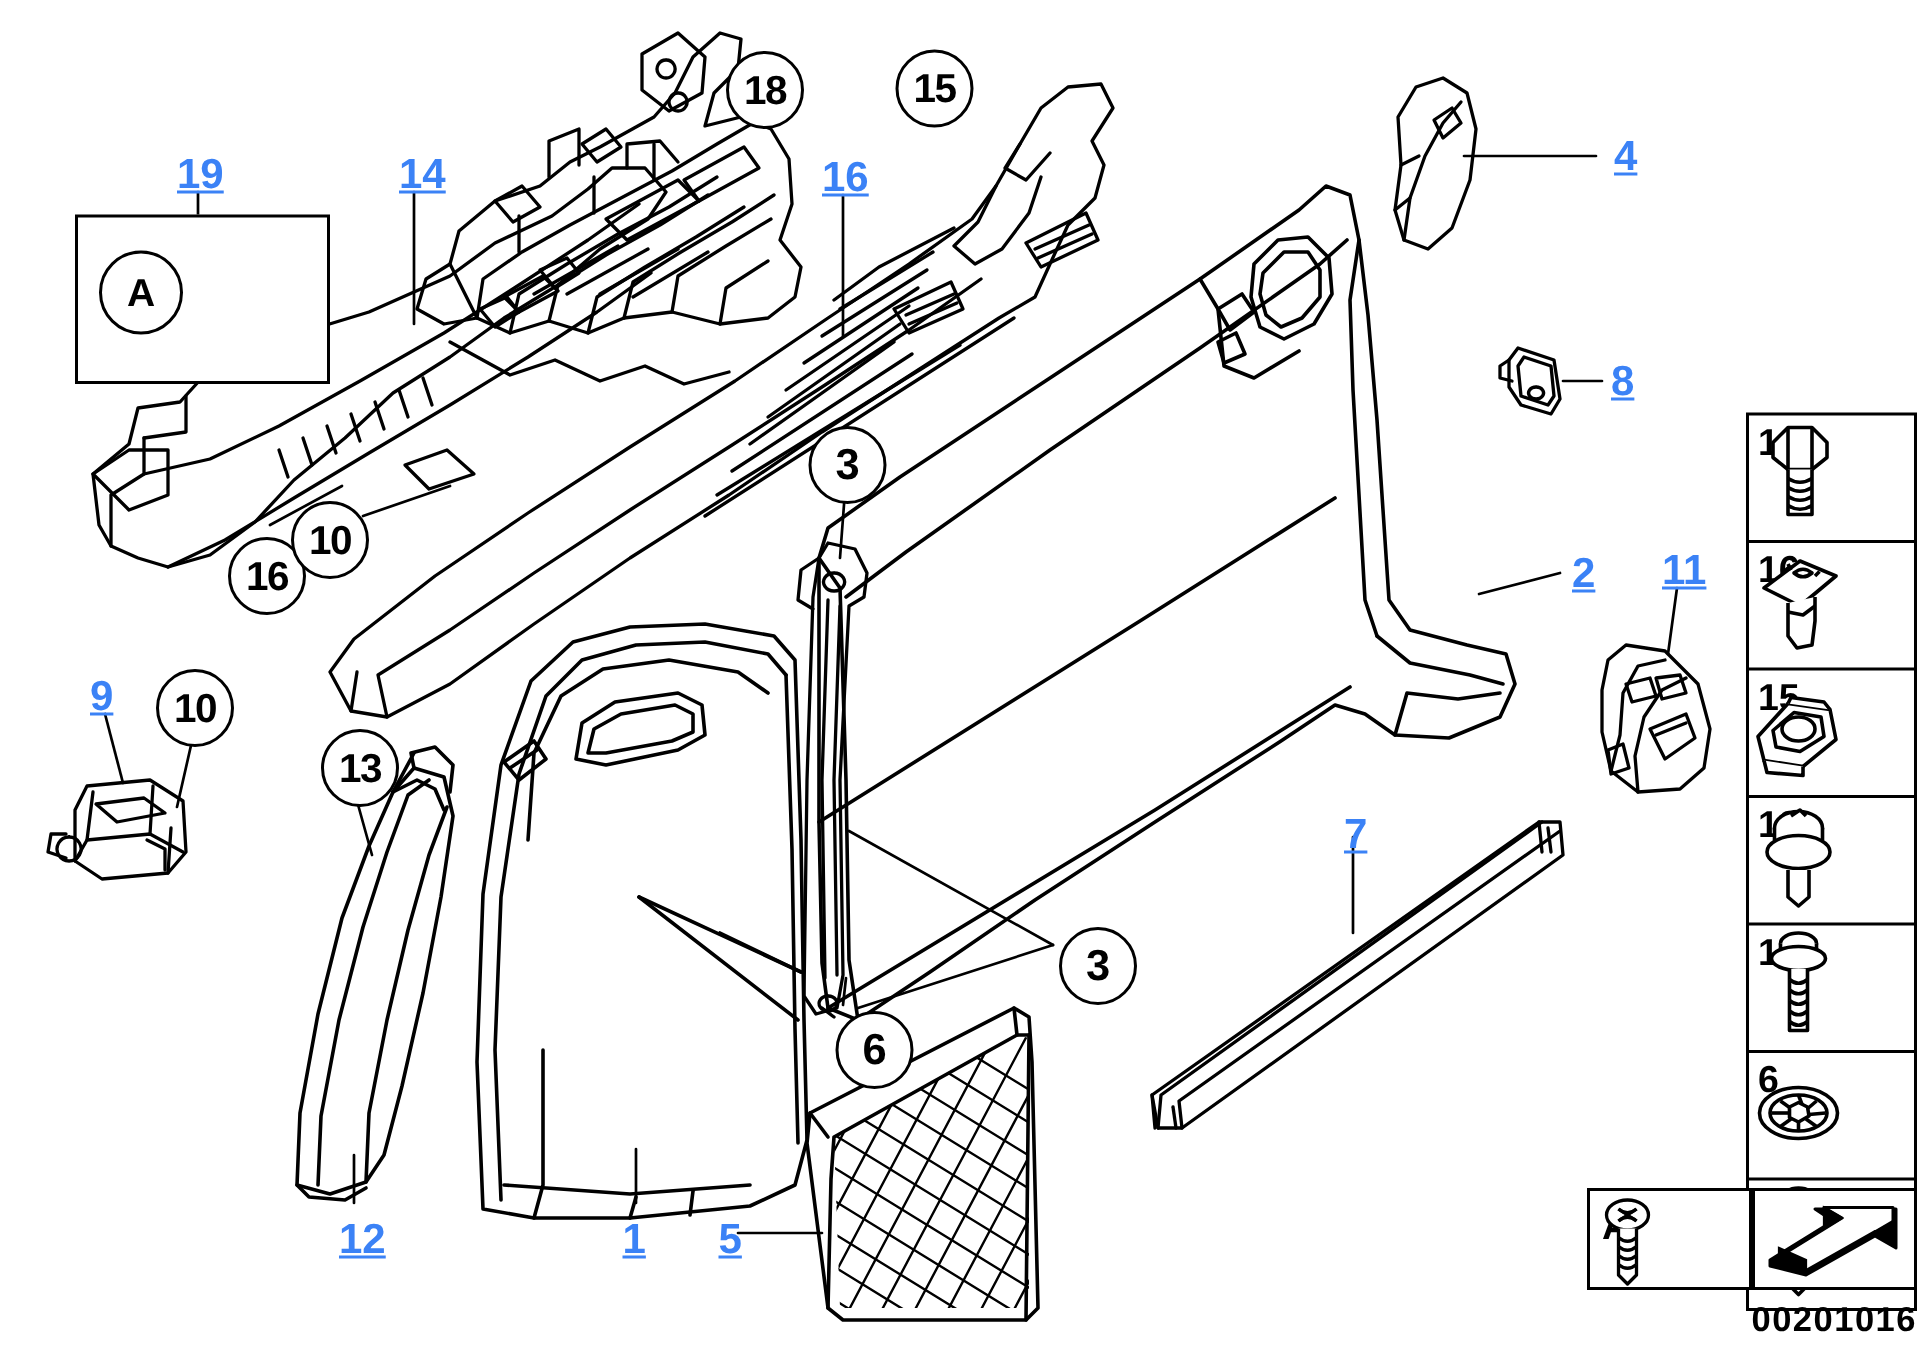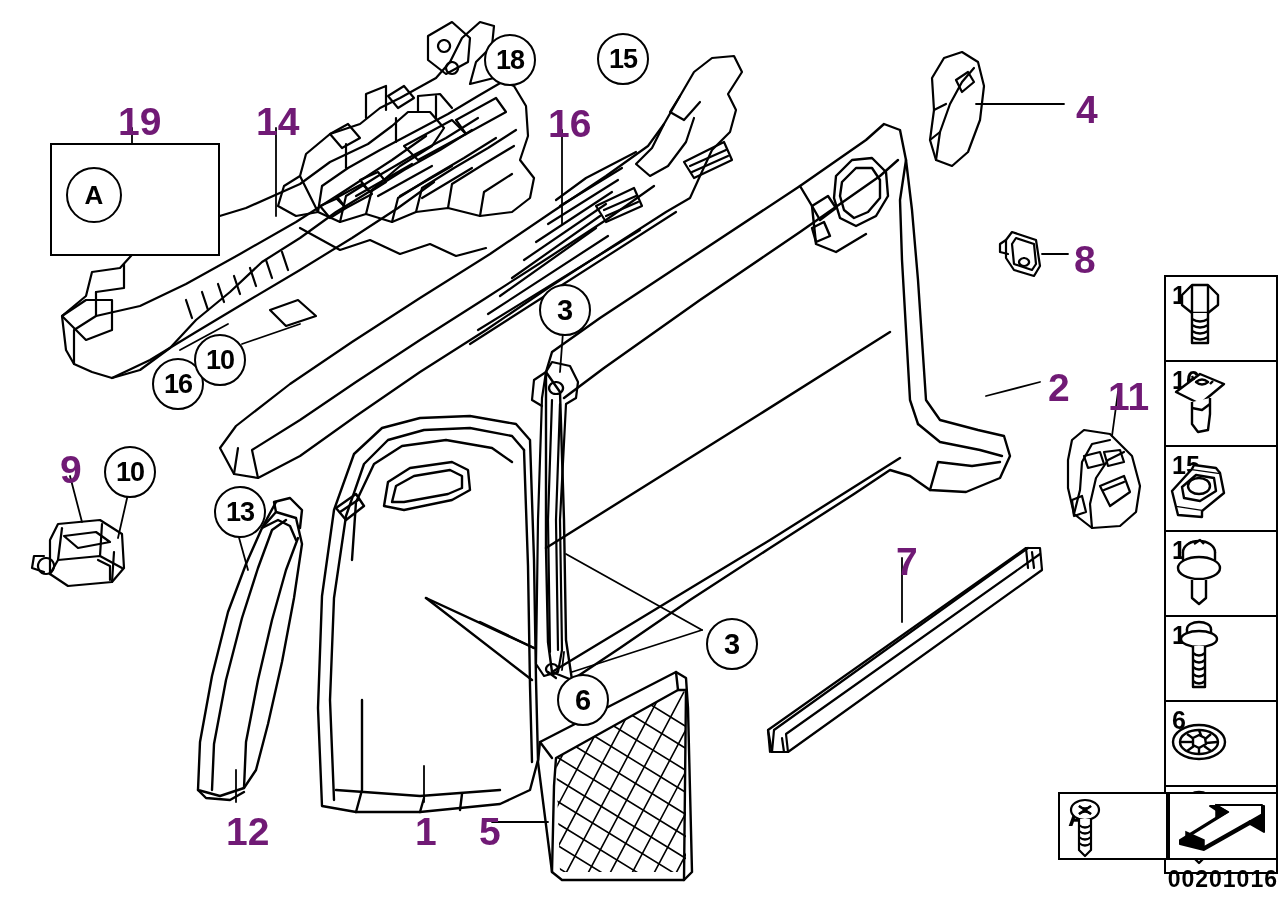--- a/index.html
+++ b/index.html
@@ -31,25 +31,26 @@
     line-height:1;
     z-index:40;
   }
   .callout.c2{width:48px;height:48px;font-size:27px;letter-spacing:-1px;}
   .callout.c1{width:48px;height:48px;font-size:29px;}
 
   
   .numlab{
     position:absolute;
     font-weight:bold;
-    font-size:39px;
-    color:#701a75;
+    font-size:28px;
+    color:#3b82f6;
     line-height:1;
     z-index:40;
     white-space:nowrap;
+    text-decoration:underline;
   }
 
   
   #legend{
     position:absolute;
     left:1164px;
     top:275px;
     width:114px;
     border:2.5px solid #000;
     background:#fff;
@@ -467,21 +468,21 @@
   <div class="callout c2" style="left:484px;top:34px;">
       <span>18</span>
     </div>
 
   <div class="callout c2" style="left:597px;top:33px;">
       <span>15</span>
     </div>
 
   <div class="numlab" style="left:118px;top:102px;"><span>19</span></div>
 
-  <div class="numlab" style="left:256px;top:102px;"><span>14</span></div>
+  <div class="numlab" style="left:266px;top:102px;"><span>14</span></div>
 
   <div class="numlab" style="left:548px;top:104px;"><span>16</span></div>
 
   <div class="numlab" style="left:1076px;top:90px;"><span>4</span></div>
 
   <div class="numlab" style="left:1074px;top:240px;"><span>8</span></div>
 
   <div class="callout c1" style="left:539px;top:284px;">
       <span>3</span>
     </div>
@@ -489,21 +490,21 @@
   <div class="callout c2" style="left:152px;top:358px;">
       <span>16</span>
     </div>
 
   <div class="callout c2" style="left:194px;top:334px;">
       <span>10</span>
     </div>
 
   <div class="numlab" style="left:1048px;top:368px;"><span>2</span></div>
 
-  <div class="numlab" style="left:1108px;top:377px;"><span>11</span></div>
+  <div class="numlab" style="left:1108px;top:366px;"><span>11</span></div>
 
   <div class="numlab" style="left:60px;top:450px;"><span>9</span></div>
 
   <div class="callout c2" style="left:104px;top:446px;">
       <span>10</span>
     </div>
 
   <div class="callout c2" style="left:214px;top:486px;">
       <span>13</span>
     </div>

